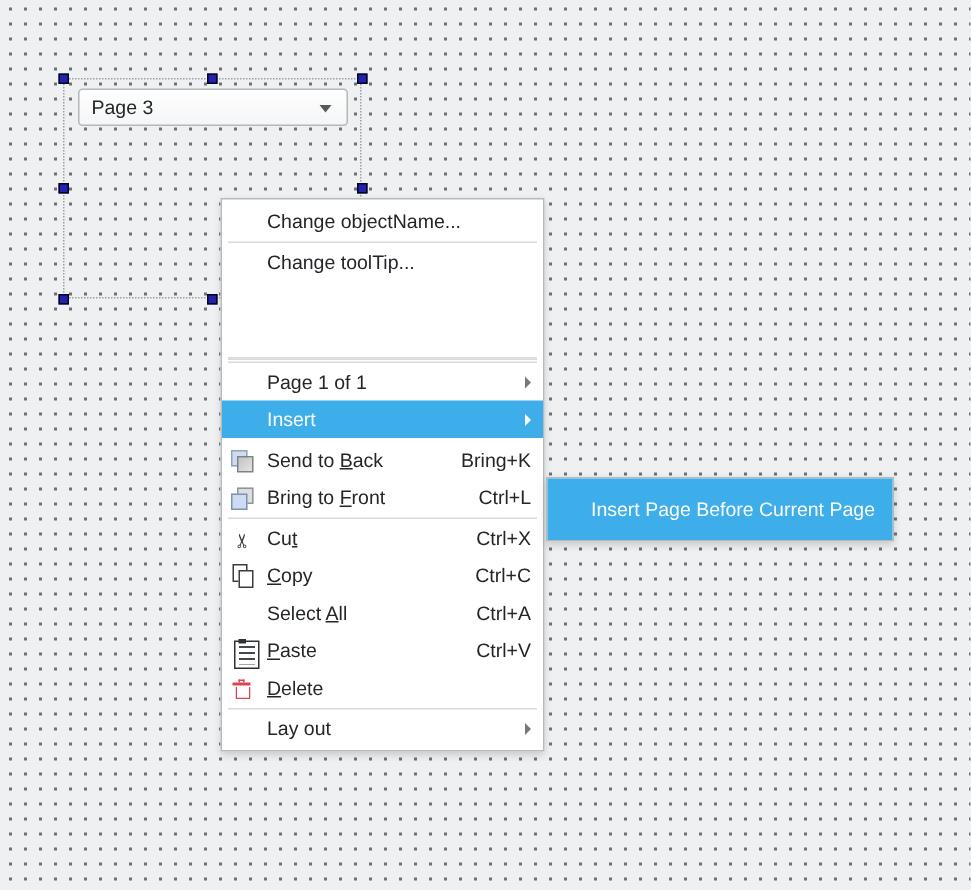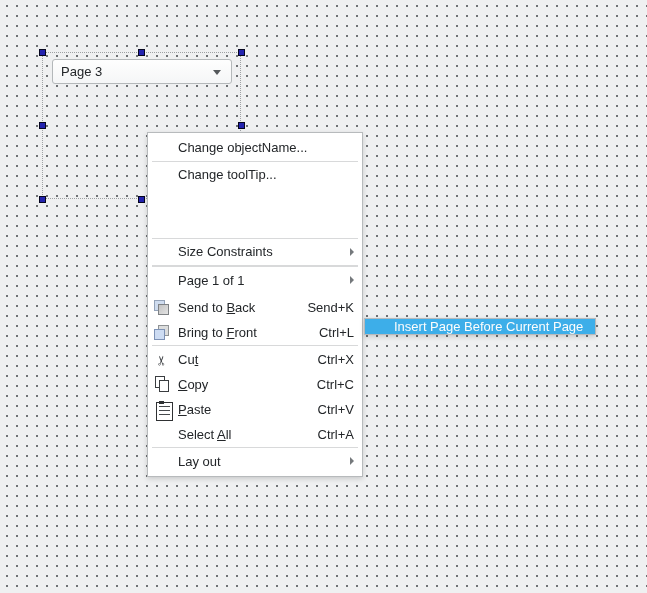--- a/index.html
+++ b/index.html
@@ -43,21 +43,21 @@
   .menu{
     position:absolute; background:#ffffff; border:1px solid #b7babc;
     box-shadow:0 2px 5px rgba(0,0,0,.16); font-size:13px;
   }
   .menu.main{ left:147px; top:132px; width:216px; padding:2px 0; z-index:5; }
   .menu.sub { left:364px; top:318px; width:232px; z-index:6; }
   .mi{
     height:25px; display:flex; align-items:center;
     padding:0 8px 0 6px; white-space:nowrap; cursor:default;
   }
-  .menu.sub .mi{ height:15px; padding-left:29px; }
+  .menu.sub .mi{ height:41px; padding-left:29px; }
   .mi .ic{ width:16px; height:16px; flex:0 0 16px; margin-right:8px; position:relative; }
   .mi .sc{ margin-left:auto; padding-left:20px; }
   .mi .arrow{
     margin-left:auto; width:0; height:0;
     border-left:4px solid #75797c;
     border-top:4px solid transparent; border-bottom:4px solid transparent;
   }
   .mi.hl{ background:var(--accent,#3daee9); color:var(--accent-text,#fcfcfc); }
   .mi.hl .arrow{ border-left-color:var(--accent-text,#fcfcfc); }
   .sep{ height:1px; background:#d8d9da; margin:0.5px 4px; }
@@ -119,65 +119,71 @@
     <span class="ic"></span>
     <span>Change toolTip...</span>
   </div>
   <div class="mi">
     <span class="ic"></span>
   </div>
   <div class="mi">
     <span class="ic"></span>
   </div>
   <div class="sep"></div>
-  <div class="mi">
-    <span class="ic"></span>
-    <span>Size Constraints</span>
-    <span class="arrow"></span>
-  </div>
   <div class="sep"></div>
   <div class="sep"></div>
   <div class="mi">
     <span class="ic"></span>
     <span>Page 1 of 1</span>
     <span class="arrow"></span>
   </div>
+  <div class="mi hl">
+    <span class="ic"></span>
+    <span>Insert</span>
+    <span class="arrow"></span>
+  </div>
   <div class="gap"></div>
   <div class="mi">
     <span class="ic icon-stb"></span>
     <span><span>Send to </span><u>B</u><span>ack</span></span>
-    <span class="sc">Send+K</span>
+    <span class="sc">Bring+K</span>
   </div>
   <div class="mi">
     <span class="ic icon-btf"></span>
     <span><span>Bring to </span><u>F</u><span>ront</span></span>
     <span class="sc">Ctrl+L</span>
   </div>
   <div class="sep"></div>
   <div class="mi">
     <span class="ic">
         <span class="cutg">✂</span>
       </span>
     <span><span>Cu</span><u>t</u><span></span></span>
     <span class="sc">Ctrl+X</span>
   </div>
   <div class="mi">
     <span class="ic icon-copy"></span>
     <span><span></span><u>C</u><span>opy</span></span>
     <span class="sc">Ctrl+C</span>
   </div>
   <div class="mi">
+    <span class="ic"></span>
+    <span><span>Select </span><u>A</u><span>ll</span></span>
+    <span class="sc">Ctrl+A</span>
+  </div>
+  <div class="mi">
     <span class="ic icon-paste"></span>
     <span><span></span><u>P</u><span>aste</span></span>
     <span class="sc">Ctrl+V</span>
   </div>
   <div class="mi">
-    <span class="ic"></span>
-    <span><span>Select </span><u>A</u><span>ll</span></span>
-    <span class="sc">Ctrl+A</span>
+    <span class="ic icon-del">
+        <i class="del-handle"></i>
+      </span>
+    <span><span></span><u>D</u><span>elete</span></span>
   </div>
   <div class="sep"></div>
   <div class="mi">
     <span class="ic"></span>
     <span>Lay out</span>
     <span class="arrow"></span>
   </div>
 </div>
 
 <div class="menu sub">

